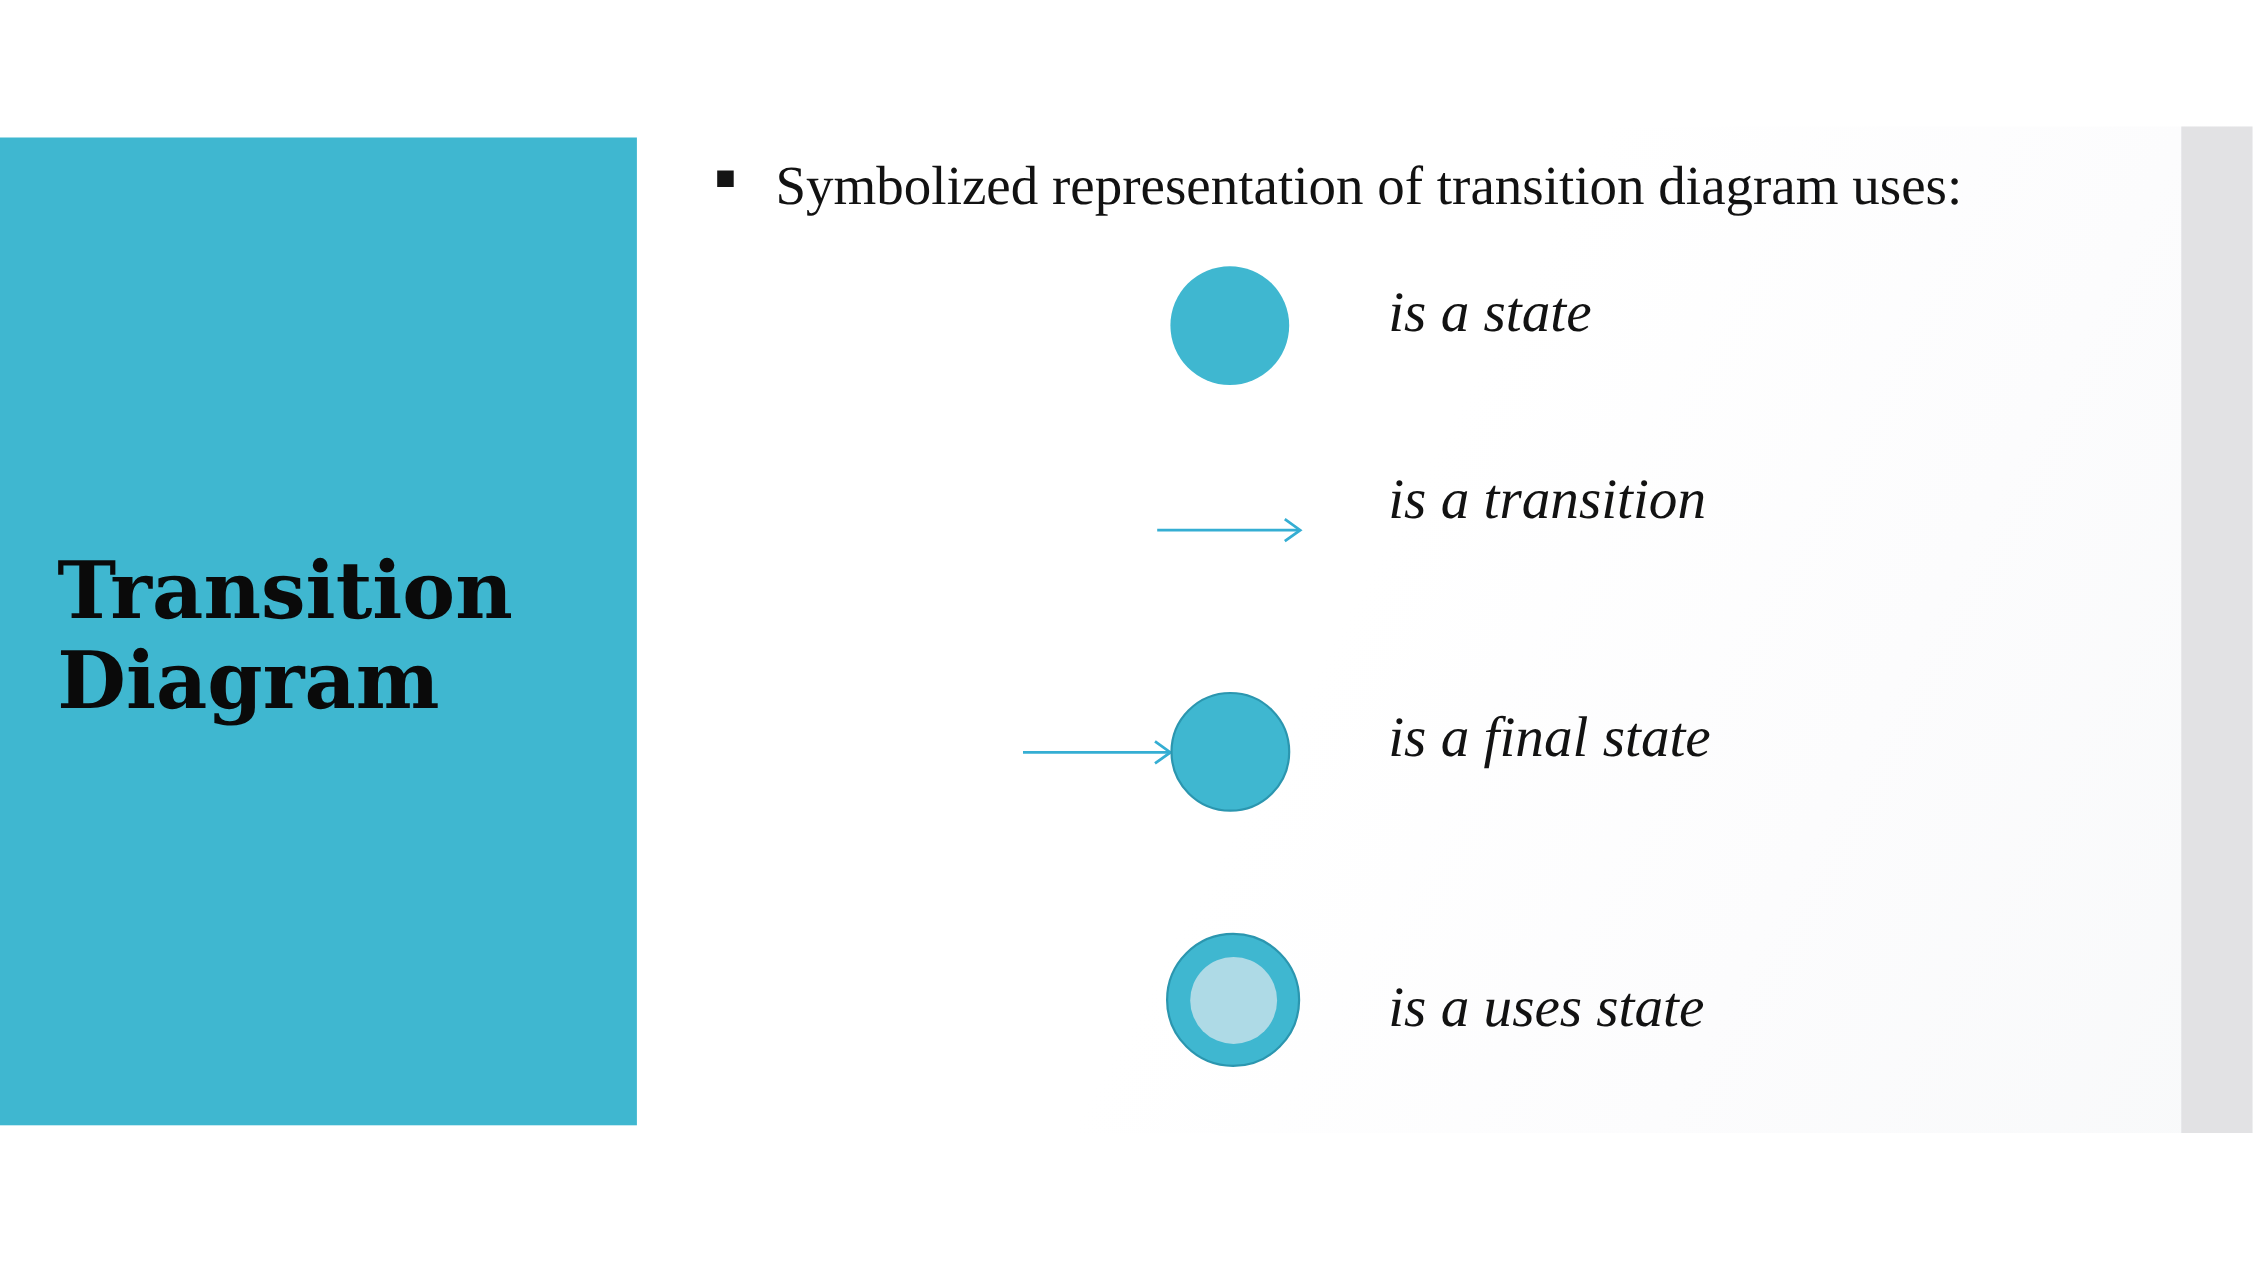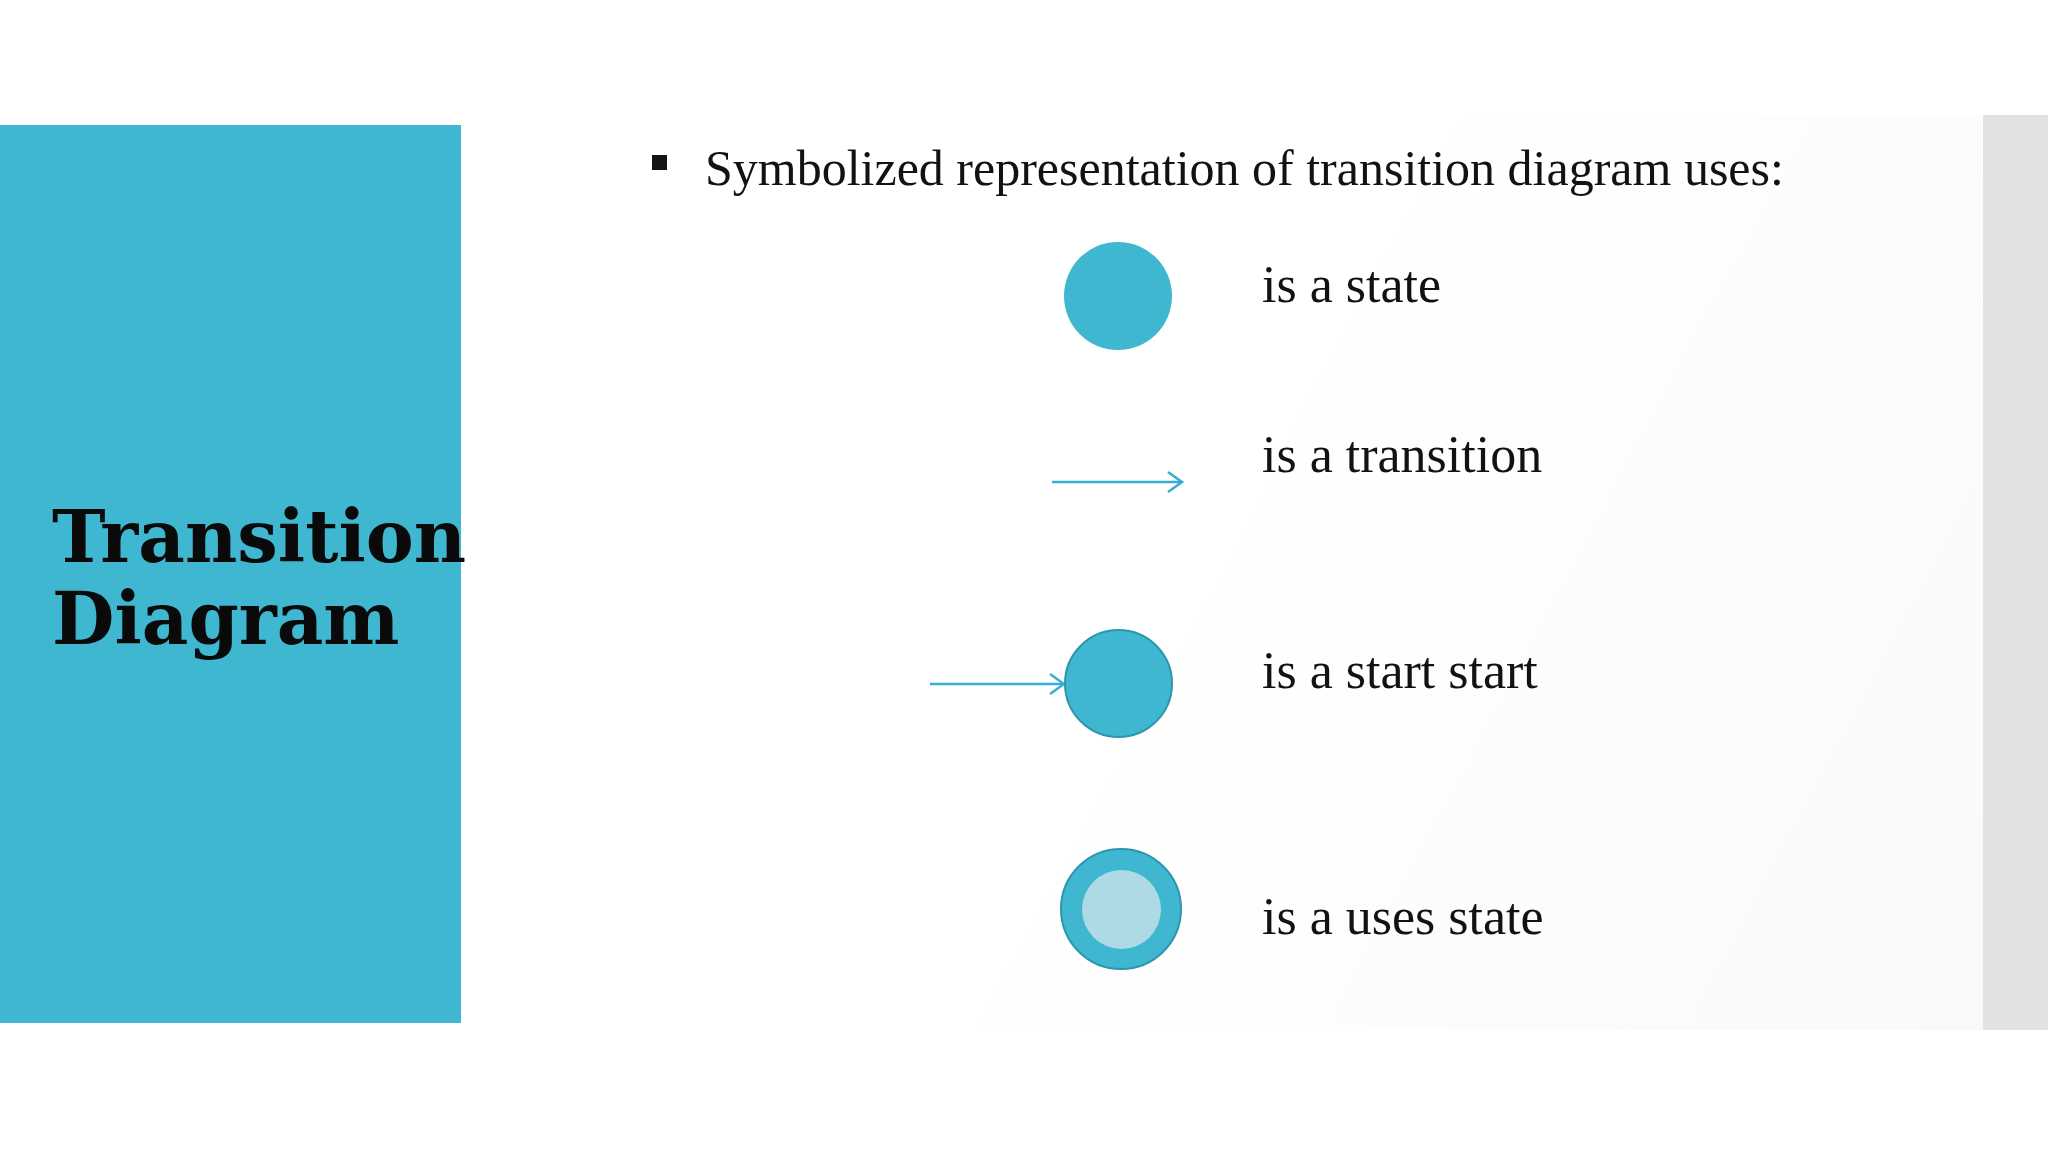--- a/index.html
+++ b/index.html
@@ -15,21 +15,21 @@
   
   .content-tint {
     position: absolute;
     left: 579px; top: 115px;
     width: 1469px; height: 915px;
     background: linear-gradient(118deg, #ffffff 45%, #fcfcfd 72%, #f8f9fa 100%);
   }
   .left-panel {
     position: absolute;
     left: 0; top: 125px;
-    width: 461px; height: 898px;
+    width: 579px; height: 898px;
     background: var(--teal, #3FB7D0);
   }
   .slide-title {
     position: absolute;
     left: 52px; top: 371px;
     font-family: "DejaVu Serif", serif;
     font-weight: 700;
     font-size: 72px;
     line-height: 82px;
     letter-spacing: 0px;
@@ -55,20 +55,21 @@
     line-height: 58px;
     white-space: nowrap;
     text-align: center;
   }
   .legend-label {
     position: absolute;
     left: 1262px;
     font-size: 52px;
     line-height: 58px;
     white-space: nowrap;
+    font-style: italic;
   }
   .circle {
     position: absolute;
     border-radius: 50%;
     background: var(--teal, #3FB7D0);
     box-sizing: border-box;
   }
   .state-circle { left: 1064px; top: 242px; width: 108px; height: 108px; }
   .start-circle {
     left: 1064px; top: 629px; width: 109px; height: 109px;
@@ -113,20 +114,20 @@
     <path d="M2 13 H 130" style="stroke:var(--arrow,#35AED3);stroke-width:2.5" fill="none"></path>
     <path d="M118 3 L132 13 L118 23" style="stroke:var(--arrow,#35AED3);stroke-width:2.5" fill="none"></path>
   </svg>
   <div class="legend-label" style="top:426px">is a transition</div>
 
   <svg class="arrow-svg arrow-start" width="138" height="26" viewBox="0 0 138 26">
     <path d="M2 13 H 134" style="stroke:var(--arrow,#35AED3);stroke-width:2.5" fill="none"></path>
     <path d="M122 3 L136 13 L122 23" style="stroke:var(--arrow,#35AED3);stroke-width:2.5" fill="none"></path>
   </svg>
   <div class="circle start-circle"></div>
-  <div class="legend-label" style="top:642px">is a start start</div>
+  <div class="legend-label" style="top:642px">is a final state</div>
 
   <div class="circle final-outer">
     <div class="final-inner"></div>
   </div>
   <div class="legend-label" style="top:888px">is a uses state</div>
 
 </div>
 
 </body></html>

